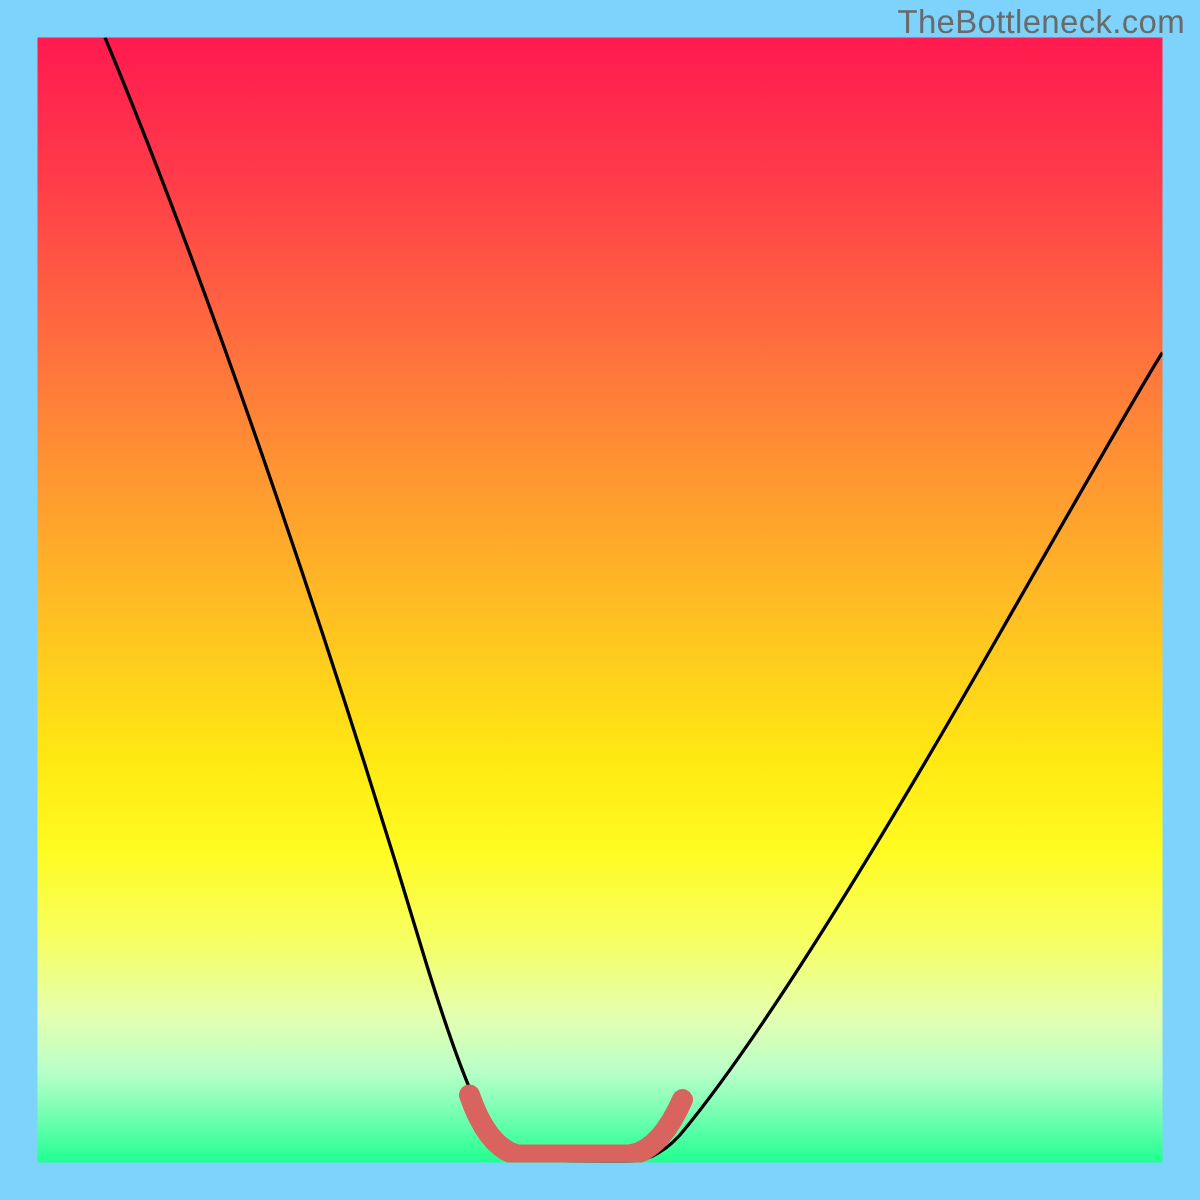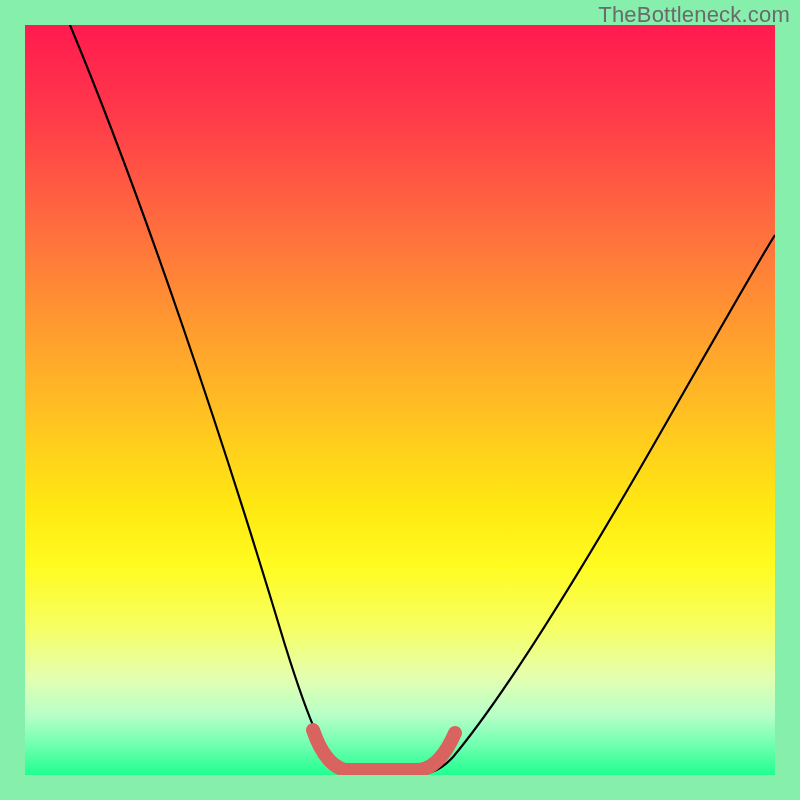--- a/index.html
+++ b/index.html
@@ -10,21 +10,21 @@
     background: #000;
     overflow: hidden;
     font-family: Arial, Helvetica, sans-serif;
   }
   .frame {
     position: absolute;
     top: 0;
     left: 0;
     width: 800px;
     height: 800px;
-    background: #86efac;
+    background: #7dd3fc;
   }
   .plot-bg {
     position: absolute;
     top: 25px;
     left: 25px;
     width: 750px;
     height: 750px;
     background: linear-gradient(
       to bottom,
       #ff1a4f 0%,

